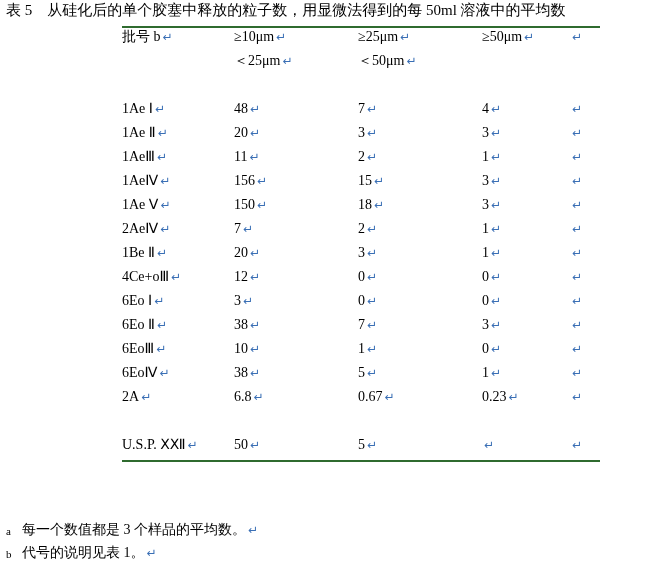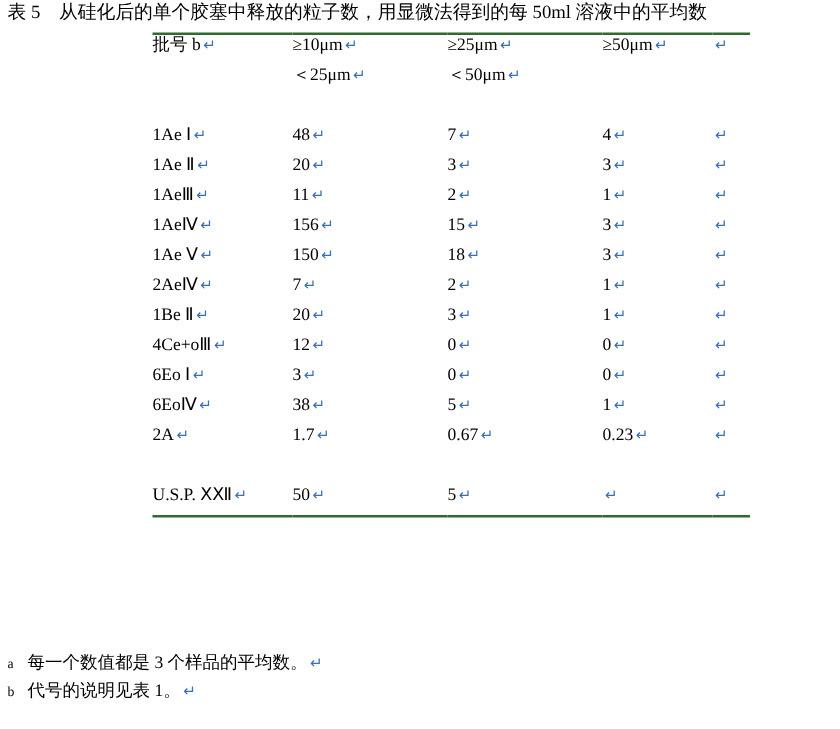--- a/index.html
+++ b/index.html
@@ -213,29 +213,43 @@
           <td><span class="cellpil">↵</span></td>
         </tr>
         <tr>
           <td><span>6Eo Ⅰ</span><span class="cellpil">↵</span></td>
           <td><span>3</span><span class="cellpil">↵</span></td>
           <td><span>0</span><span class="cellpil">↵</span></td>
           <td><span>0</span><span class="cellpil">↵</span></td>
           <td><span class="cellpil">↵</span></td>
         </tr>
         <tr>
+          <td><span>6Eo Ⅱ</span><span class="cellpil">↵</span></td>
+          <td><span>38</span><span class="cellpil">↵</span></td>
+          <td><span>7</span><span class="cellpil">↵</span></td>
+          <td><span>3</span><span class="cellpil">↵</span></td>
+          <td><span class="cellpil">↵</span></td>
+        </tr>
+        <tr>
+          <td><span>6EoⅢ</span><span class="cellpil">↵</span></td>
+          <td><span>10</span><span class="cellpil">↵</span></td>
+          <td><span>1</span><span class="cellpil">↵</span></td>
+          <td><span>0</span><span class="cellpil">↵</span></td>
+          <td><span class="cellpil">↵</span></td>
+        </tr>
+        <tr>
           <td><span>6EoⅣ</span><span class="cellpil">↵</span></td>
           <td><span>38</span><span class="cellpil">↵</span></td>
           <td><span>5</span><span class="cellpil">↵</span></td>
           <td><span>1</span><span class="cellpil">↵</span></td>
           <td><span class="cellpil">↵</span></td>
         </tr>
         <tr>
           <td><span>2A</span><span class="cellpil">↵</span></td>
-          <td><span>1.7</span><span class="cellpil">↵</span></td>
+          <td><span>6.8</span><span class="cellpil">↵</span></td>
           <td><span>0.67</span><span class="cellpil">↵</span></td>
           <td><span>0.23</span><span class="cellpil">↵</span></td>
           <td><span class="cellpil">↵</span></td>
         </tr>
 
         <tr class="rule-mid spacer-row">
           <td colspan="5"></td>
         </tr>
 
         <tr class="rule-bottom">

